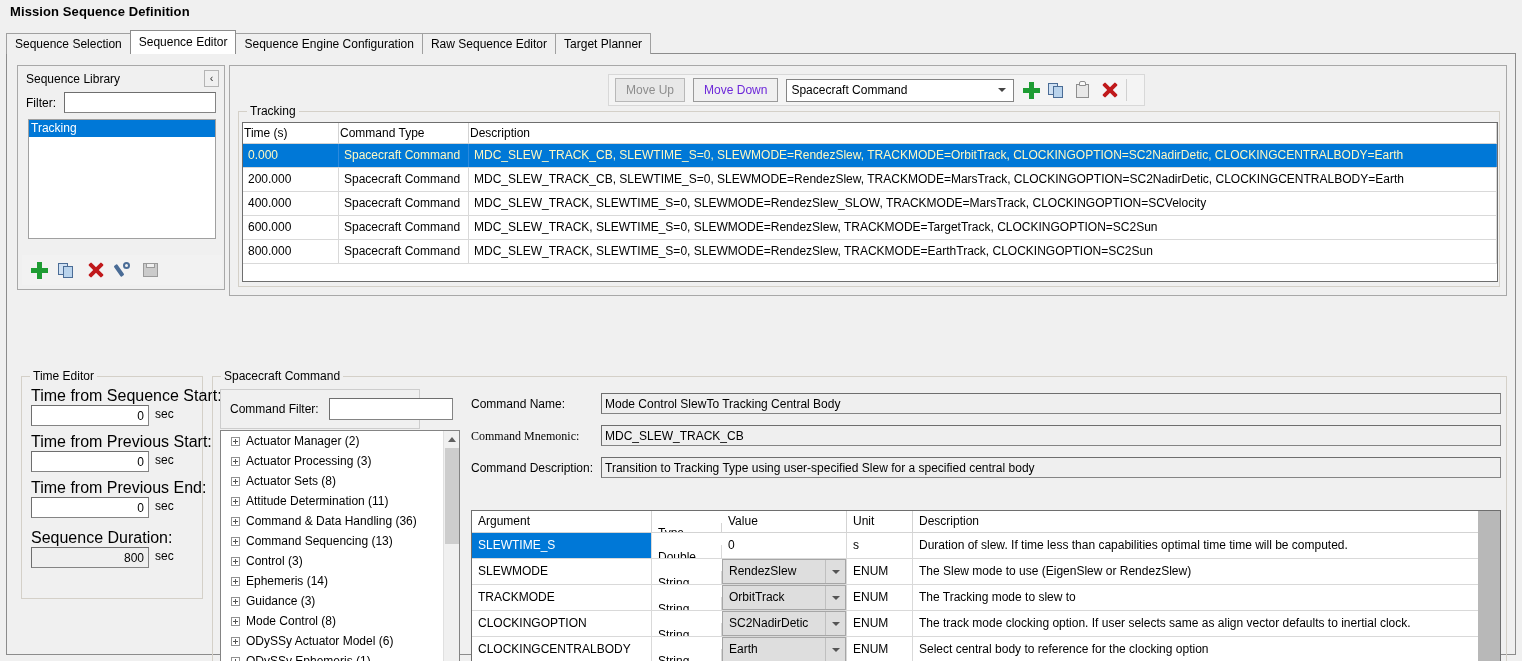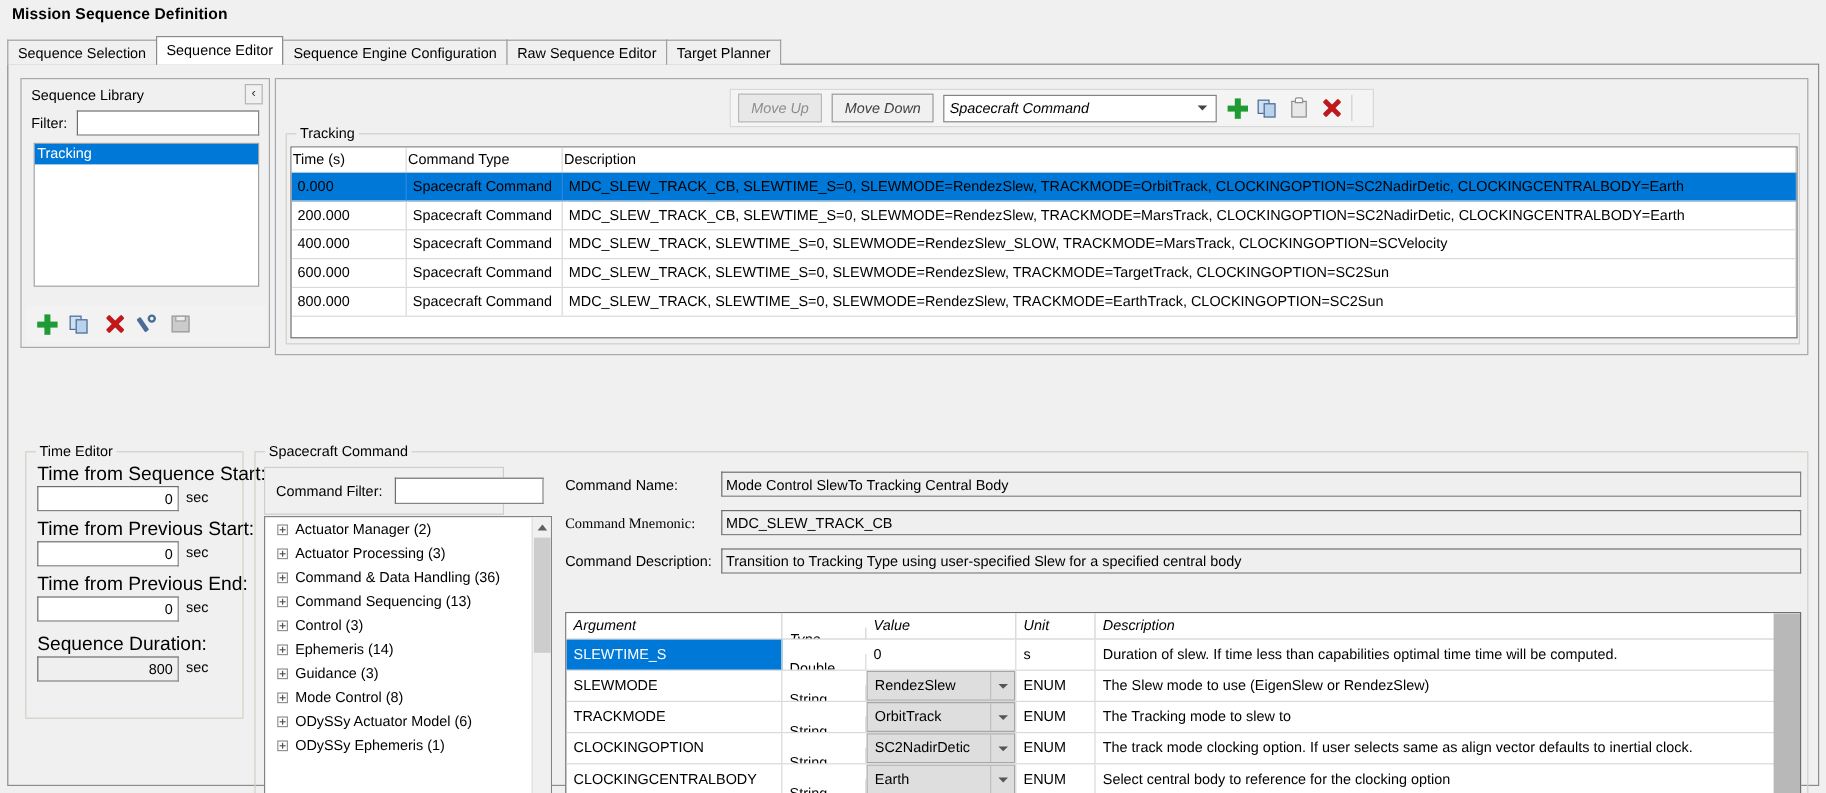--- a/index.html
+++ b/index.html
@@ -127,26 +127,26 @@
     background:#efefef; border:1px solid #9a9a9a; display:block;}
 
   
   #seq-editor-outer {
     position: absolute; left: 222px; top: 11px; width: 1278px; height: 231px;
     background: #f0f0f0; border: 1px solid #a8a8a8;
   }
   #cmd-toolbar {
     position: absolute; left: 378px; top: 8px; width: 537px; height: 32px;
     background: #f4f4f4; border: 1px solid #d8d8d8;
-    display: flex; align-items: center; padding: 0 6px; gap: 8px; font-style: italic;
+    display: flex; align-items: center; padding: 0 6px; gap: 8px;
   }
   .tbtn {
     height: 24px; padding: 0 10px; line-height: 22px;
     background: #f0f0f0; border: 1px solid #9a9a9a;
-    font-size: 12px; color: #404040; white-space: nowrap;
+    font-size: 12px; color: #6d28d9; white-space: nowrap;
   }
   .tbtn.disabled { color: #8d8d8d; background: #e8e8e8; border-color: #b8b8b8; }
   .combo {
     position: relative; height: 23px; width: 228px;
     background: #ffffff; border: 1px solid #848484;
     font-size: 12px; line-height: 21px; padding-left: 4px;
   }
   .combo .arrow {
     position: absolute; right: 0; top: 0; width: 22px; height: 21px;
     display: flex; align-items: center; justify-content: center;
@@ -173,21 +173,21 @@
   .grid-head .gh {
     font-size: 12px; line-height: 20px; padding-left: 1px;
     border-right: 1px solid #d3d3d3; background:#ffffff;
     overflow: hidden; white-space: nowrap;
   }
   .grid-row { display: flex; height: 24px; border-bottom: 1px solid #d9d9d9; }
   .grid-row .gc {
     font-size: 12px; line-height: 23px; padding-left: 5px;
     border-right: 1px solid #d9d9d9; overflow: hidden; white-space: nowrap;
   }
-  .grid-row.sel { background: #0078d7; color: #000000; }
+  .grid-row.sel { background: #0078d7; color: #fef9c3; }
   .grid-row.sel .gc { border-right-color: #2b8ade; }
   .col-time { width: 96px; }
   .col-type { width: 130px; }
   .col-desc { flex: 1; }
 
   
   #time-editor {
     position: absolute; left: 14px; top: 322px; width: 182px; height: 223px;
   }
   .te-label { position: absolute; left: 9px; font-size: 16px; white-space: nowrap; }
@@ -236,21 +236,21 @@
   .vscroll .thumb { position:absolute; left:1px; width:14px; background:#cdcdcd; }
 
   
   .cd-label { position: absolute; font-size: 12px; white-space: nowrap; }
   .cd-input { position: absolute; height: 21px; }
 
   #arg-grid {
     position: absolute; left: 258px; top: 133px; width: 1030px; height: 186px;
     background: #ffffff; border: 1px solid #6e6e6e; overflow: hidden;
   }
-  .ag-head { display:flex; height: 22px; border-bottom: 1px solid #d3d3d3; background:#fff;font-style:italic; }
+  .ag-head { display:flex; height: 22px; border-bottom: 1px solid #d3d3d3; background:#fff; }
   .ag-head .h {
     font-size: 12px; line-height: 21px; padding-left: 6px;
     border-right: 1px solid #d3d3d3; white-space: nowrap; overflow:hidden;
   }
   .ag-row { display:flex; height: 26px; border-bottom: 1px solid #d9d9d9; }
   .ag-row .c {
     font-size: 12px; line-height: 25px; padding-left: 6px;
     border-right: 1px solid #d9d9d9; white-space: nowrap; overflow:hidden;
     position: relative;
   }
@@ -414,20 +414,28 @@
             <div class="tree-item">
               <span class="tree-exp"></span>
               <span>Actuator Manager (2)</span>
             </div>
             <div class="tree-item">
               <span class="tree-exp"></span>
               <span>Actuator Processing (3)</span>
             </div>
             <div class="tree-item">
               <span class="tree-exp"></span>
+              <span>Actuator Sets (8)</span>
+            </div>
+            <div class="tree-item">
+              <span class="tree-exp"></span>
+              <span>Attitude Determination (11)</span>
+            </div>
+            <div class="tree-item">
+              <span class="tree-exp"></span>
               <span>Command &amp; Data Handling (36)</span>
             </div>
             <div class="tree-item">
               <span class="tree-exp"></span>
               <span>Command Sequencing (13)</span>
             </div>
             <div class="tree-item">
               <span class="tree-exp"></span>
               <span>Control (3)</span>
             </div>

